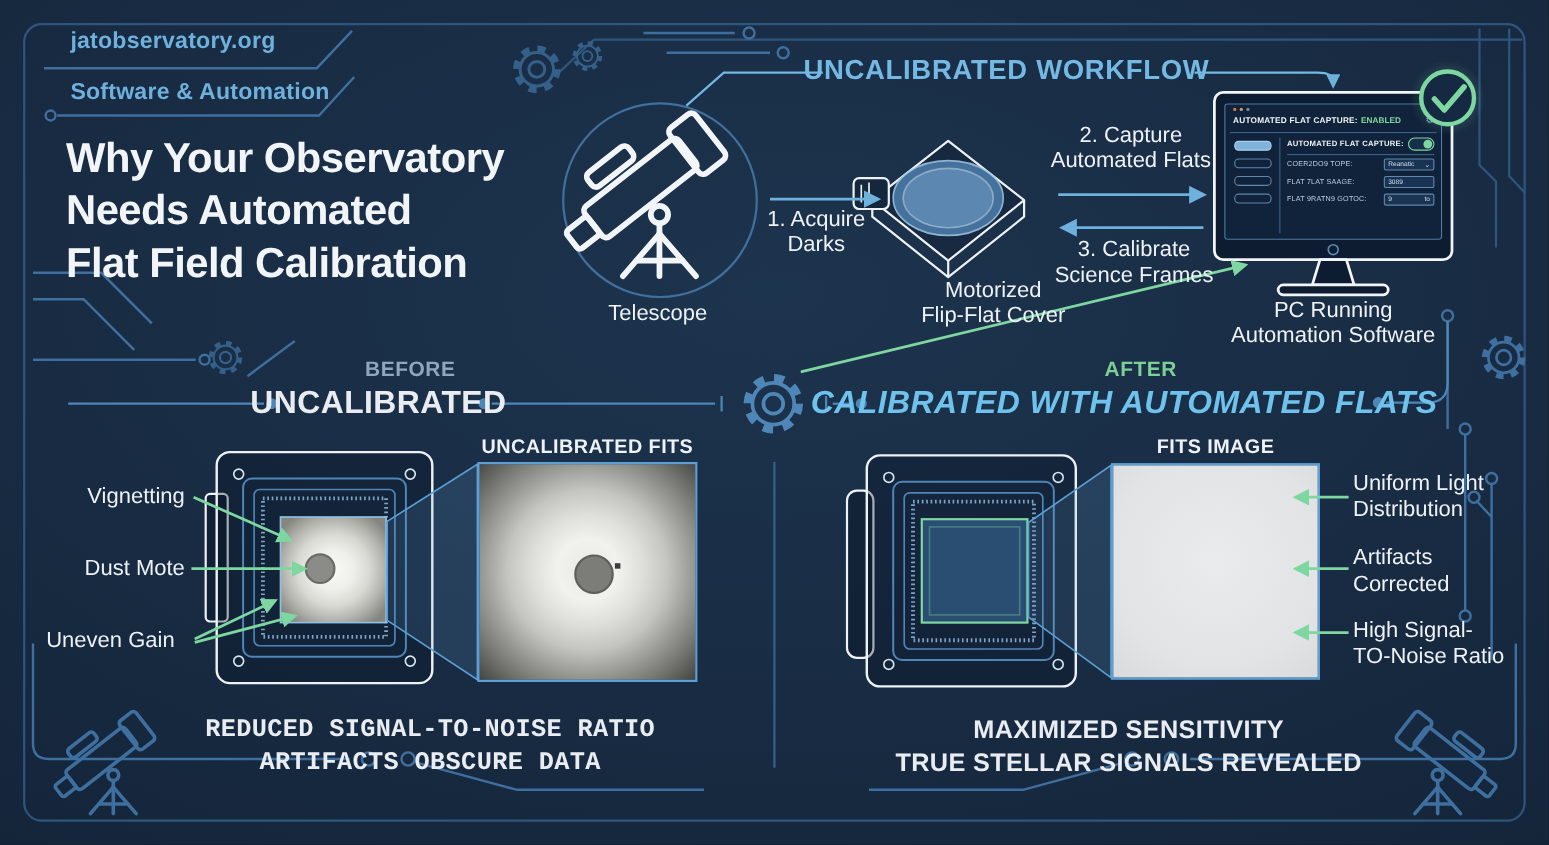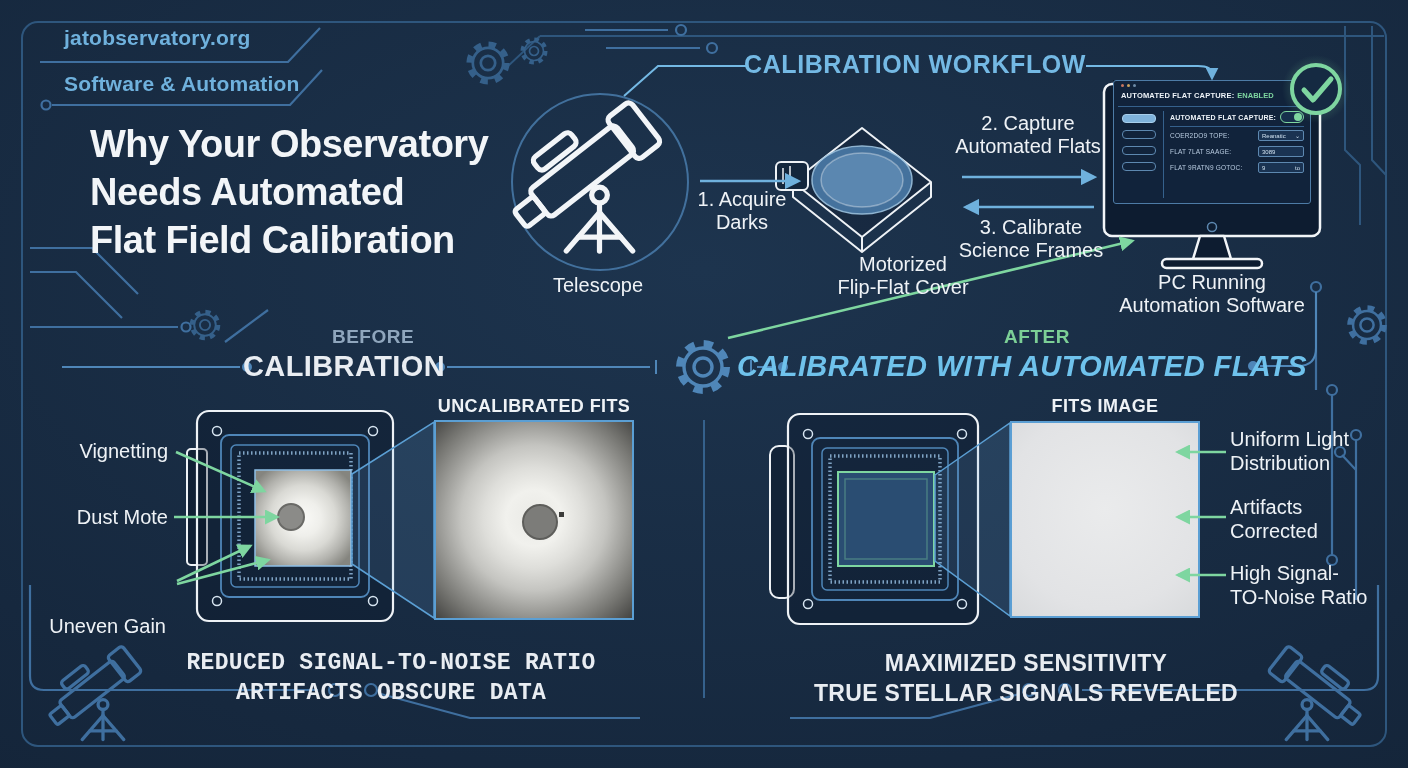--- a/index.html
+++ b/index.html
@@ -6,21 +6,21 @@
   html,body { width:1408px; height:768px; background:#0d1a2b; }
   .stage {
     position:relative; width:1408px; height:768px; overflow:hidden;
     background: radial-gradient(120% 120% at 50% 35%, #1d344e 0%, #16283e 55%, #111f31 100%);
     font-family:"Liberation Sans", sans-serif;
   }
   svg.layer { position:absolute; left:0; top:0; width:1408px; height:768px; pointer-events:none; }
   .abs { position:absolute; }
   .ctr { transform:translateX(-50%); text-align:center; }
   .site-txt { color:#6fb1dd; font-size:21px; font-weight:700; letter-spacing:.2px; }
-  .main-title { color:#f2f5f8; font-size:38px; font-weight:700; line-height:48px; letter-spacing:-.5px;margin-left:30px; }
+  .main-title { color:#f2f5f8; font-size:38px; font-weight:700; line-height:48px; letter-spacing:-.5px; }
   .wf-heading { color:#74b9e4; font-size:25px; font-weight:700; letter-spacing:.6px; white-space:nowrap; }
   .wf-label { color:#eef2f6; font-size:20px; line-height:23px; white-space:nowrap; }
   .eyebrow { font-size:19px; font-weight:700; letter-spacing:.5px; white-space:nowrap; }
   .eyebrow.before { color:#8fa6bd; }
   .eyebrow.after { color:#7ccf96; }
   .sec-heading { font-size:29px; font-weight:700; letter-spacing:.4px; white-space:nowrap; }
   .sec-heading.before { color:#e9edf2; }
   .sec-heading.after { color:#6fc2ec; }
   .fits-heading { color:#eef2f6; font-size:18px; font-weight:700; letter-spacing:.4px; white-space:nowrap; }
   .annot { color:#eef2f6; font-size:20px; line-height:24px; white-space:nowrap; }
@@ -29,21 +29,21 @@
   .fits-box { border:2px solid #5b9fd4; }
   .fits-uncal {
     background: radial-gradient(circle at 50% 49%, #e9e9e5 0%, #f1f1ed 20%, #dededa 36%,
                 #c4c4c0 52%, #9f9f9b 66%, #757571 82%, #434341 100%);
   }
   .fits-cal { background: radial-gradient(circle at 50% 45%, #eaebec 0%, #e2e3e5 70%, #d8dadc 100%); }
   .mote { position:absolute; border-radius:50%; background:#7c7c79; border:2px solid #5e5e5b; }
   .speck { position:absolute; background:#3c3c3a; }
   
   .mon-wrap { position:absolute; left:1096px; top:78px; width:240px; height:215px; }
-  .mon-screen { position:absolute; left:17px; top:2px; width:198px; height:124px; background:#0a1726; }
+  .mon-screen { position:absolute; left:17px; top:16px; width:198px; height:124px; background:#0a1726; }
   .mon-window { position:relative; width:100%; height:100%; background:#11233b; border:1px solid #4d7ba6; border-radius:3px; }
   .mon-dots { position:absolute; top:3px; left:7px; display:flex; gap:3px; }
   .mon-dots span { width:3px; height:3px; border-radius:50%; }
   .mon-head { position:absolute; top:8px; left:7px; right:6px; height:13px; display:flex; align-items:center; }
   .mon-head-label { font-size:7.5px; font-weight:700; color:#eef3f8; letter-spacing:.2px; }
   .mon-head-status { font-size:7.5px; font-weight:700; color:#7ed6a0; margin-left:3px; }
   .mon-gear { margin-left:auto; font-size:9px; color:#84a9cd; line-height:1; }
   .mon-div { position:absolute; top:25px; left:4px; right:4px; border-top:1px solid #35618c; }
   .mon-sidebar { position:absolute; top:30px; left:6px; width:44px; bottom:5px; border-right:1px solid #35618c;
                  padding:3px 7px 0 2px; display:flex; flex-direction:column; gap:7px; }
@@ -320,21 +320,21 @@
   </svg>
 
   <div class="abs site-txt" style="left:64px; top:26px;">jatobservatory.org</div>
   <div class="abs site-txt" style="left:64px; top:72px;">Software &amp; Automation</div>
   <div class="abs main-title" style="left:60px; top:120px;">
     <div>Why Your Observatory</div>
     <div>Needs Automated</div>
     <div>Flat Field Calibration</div>
   </div>
 
-  <div class="abs ctr wf-heading" style="left:915px; top:50px;">CALIBRATION WORKFLOW</div>
+  <div class="abs ctr wf-heading" style="left:915px; top:50px;">UNCALIBRATED WORKFLOW</div>
   <div class="abs ctr wf-label" style="left:598px; top:274px;">Telescope</div>
   <div class="abs ctr wf-label" style="left:742px; top:188px;">
     <div>1. Acquire</div>
     <div>Darks</div>
   </div>
   <div class="abs ctr wf-label" style="left:883px; top:253px;margin-left:20px;">
     <div>Motorized</div>
     <div>Flip-Flat Cover</div>
   </div>
   <div class="abs ctr wf-label" style="left:1028px; top:112px;">
@@ -344,30 +344,30 @@
   <div class="abs ctr wf-label" style="left:1031px; top:216px;">
     <div>3. Calibrate</div>
     <div>Science Frames</div>
   </div>
   <div class="abs ctr wf-label" style="left:1212px; top:271px;">
     <div>PC Running</div>
     <div>Automation Software</div>
   </div>
 
   <div class="abs ctr eyebrow before" style="left:373px; top:326px;">BEFORE</div>
-  <div class="abs ctr sec-heading before" style="left:344px; top:350px;">CALIBRATION</div>
+  <div class="abs ctr sec-heading before" style="left:344px; top:350px;">UNCALIBRATED</div>
   <div class="abs ctr eyebrow after" style="left:1037px; top:326px;">AFTER</div>
   <div class="abs ctr sec-heading after" style="left:1022px; top:350px;font-style:italic;">CALIBRATED WITH AUTOMATED FLATS</div>
 
   <div class="abs ctr fits-heading" style="left:534px; top:396px;">UNCALIBRATED FITS</div>
   <div class="abs ctr fits-heading" style="left:1105px; top:396px;">FITS IMAGE</div>
 
   <div class="abs annot" style="left:40px; top:439px; width:128px; text-align:right;">Vignetting</div>
   <div class="abs annot" style="left:36px; top:505px; width:132px; text-align:right;">Dust Mote</div>
-  <div class="abs annot" style="left:24px; top:570px; width:142px; text-align:right;margin-top:44px;">Uneven Gain</div>
+  <div class="abs annot" style="left:42px; top:570px; width:142px; ">Uneven Gain</div>
 
   <div class="abs annot" style="left:1230px; top:427px;">
     <div>Uniform Light</div>
     <div>Distribution</div>
   </div>
   <div class="abs annot" style="left:1230px; top:495px;">
     <div>Artifacts</div>
     <div>Corrected</div>
   </div>
   <div class="abs annot" style="left:1230px; top:561px;">

